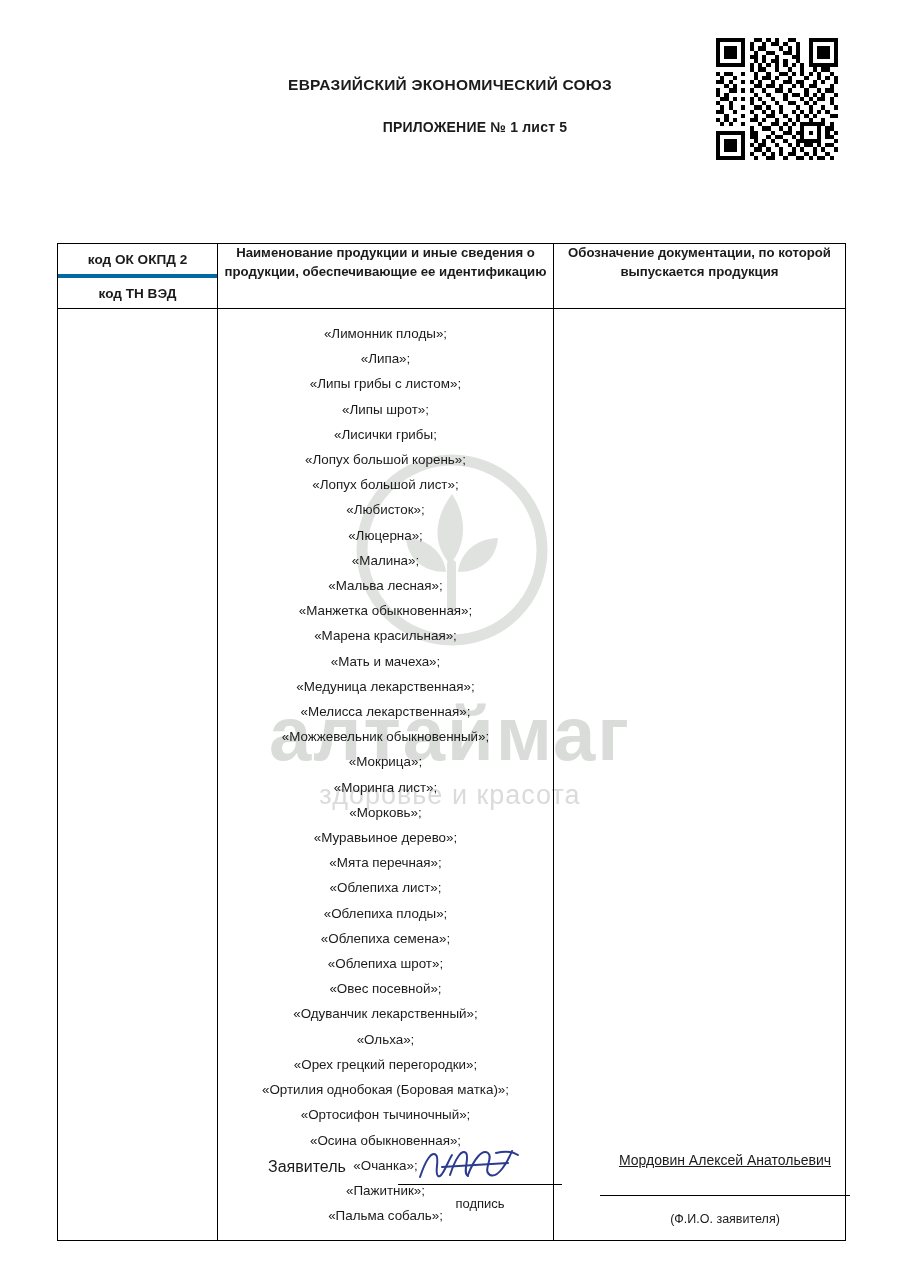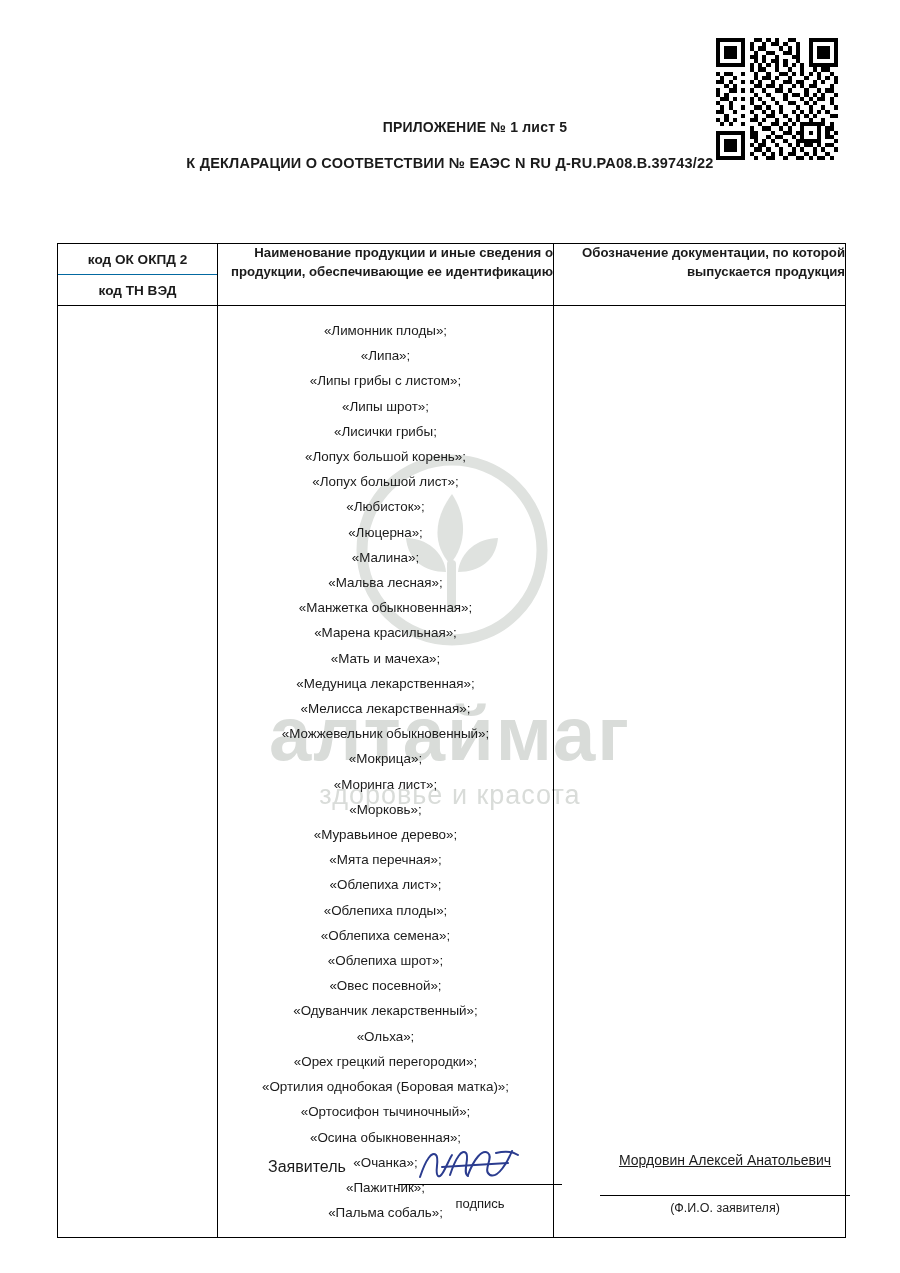--- a/index.html
+++ b/index.html
@@ -98,34 +98,34 @@
   .tbl td, .tbl th {
     border: 1px solid #000;
     vertical-align: top;
     padding: 0;
   }
   .col-a { width: 160px; }
   .col-b { width: 336px; }
   .col-c { width: 292px; }
 
   .head-cell {
-    text-align: right;
+    text-align: center;
     font-weight: bold;
     font-size: 13.2px;
     line-height: 1.42;
     padding: 9px 8px 10px 8px;
   }
   .head-a { padding: 0; }
   .head-a .sub {
     padding: 8px 6px 7px 6px;
     text-align: center;
     font-weight: bold;
     font-size: 13.6px;
   }
-  .head-a .sub:first-child { border-bottom: 1px solid #0369a1; }
+  .head-a .sub:first-child { border-bottom: 4px solid #0369a1; }
 
   .body-a { height: 790px; }
   .body-b {
     padding: 16px 10px 14px 10px;
   }
   .prod-list {
     list-style: none;
     margin: 12px;
     padding: 0;
     font-size: 13.4px;
@@ -171,21 +171,21 @@
     text-decoration: underline;
   }
   .f-name-caption {
     position: absolute;
     left: 600px;
     top: 50px;
     width: 250px;
     text-align: center;
     font-size: 12.5px;
     border-top: 1px solid #000;
-    padding-top: 5px;
+    padding-top: 16px;
   }
 </style>
 </head>
 <body>
 
 <div class="page">
 
   <div class="qr">
     <svg width="122" height="122" viewBox="0 0 29 29" shape-rendering="crispEdges" aria-hidden="true">
       <rect width="29" height="29" fill="#ffffff"></rect>
@@ -416,25 +416,22 @@
           <rect x="12" y="28" width="2" height="1"></rect>
         <rect x="16" y="28" width="1" height="1"></rect>
           <rect x="19" y="28" width="2" height="1"></rect>
         <rect x="22" y="28" width="1" height="1"></rect>
           <rect x="24" y="28" width="2" height="1"></rect>
         <rect x="27" y="28" width="1" height="1"></rect>
       </g>
     </svg>
   </div>
 
+  <div class="hdr hdr-1">ЕВРАЗИЙСКИЙ ЭКОНОМИЧЕСКИЙ СОЮЗ</div>
   <div class="hdr hdr-2">ПРИЛОЖЕНИЕ № 1 лист 5</div>
-  <div class="hdr hdr-3">
-    <span>К ДЕКЛАРАЦИИ О СООТВЕТСТВИИ №</span>
-    <span class="normal">ЕАЭС N RU Д-RU.РА08.В.39743/22</span>
-  </div>
 
   <div class="watermark">
     <div class="wm-logo">
       <svg width="196" height="196" viewBox="0 0 196 196" aria-hidden="true">
         <circle cx="98" cy="98" r="90" fill="none" stroke="#dfe2df" stroke-width="11"></circle>
         <g fill="#dfe2df">
           <path d="M98 42 C 80 66, 78 92, 96 112 C 112 94, 114 66, 98 42 Z"></path>
           <path d="M52 86 C 72 86, 90 100, 92 120 C 70 120, 54 108, 52 86 Z"></path>
           <path d="M144 86 C 124 86, 106 100, 104 120 C 126 120, 142 108, 144 86 Z"></path>
           <rect x="93" y="108" width="9" height="52" rx="4"></rect>

